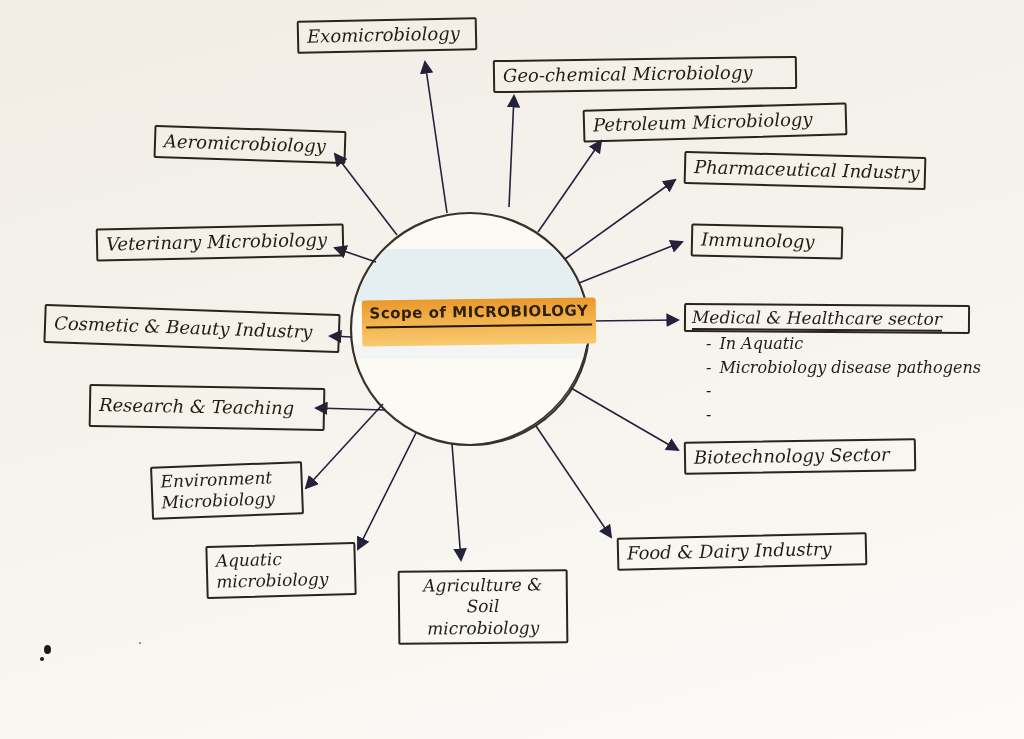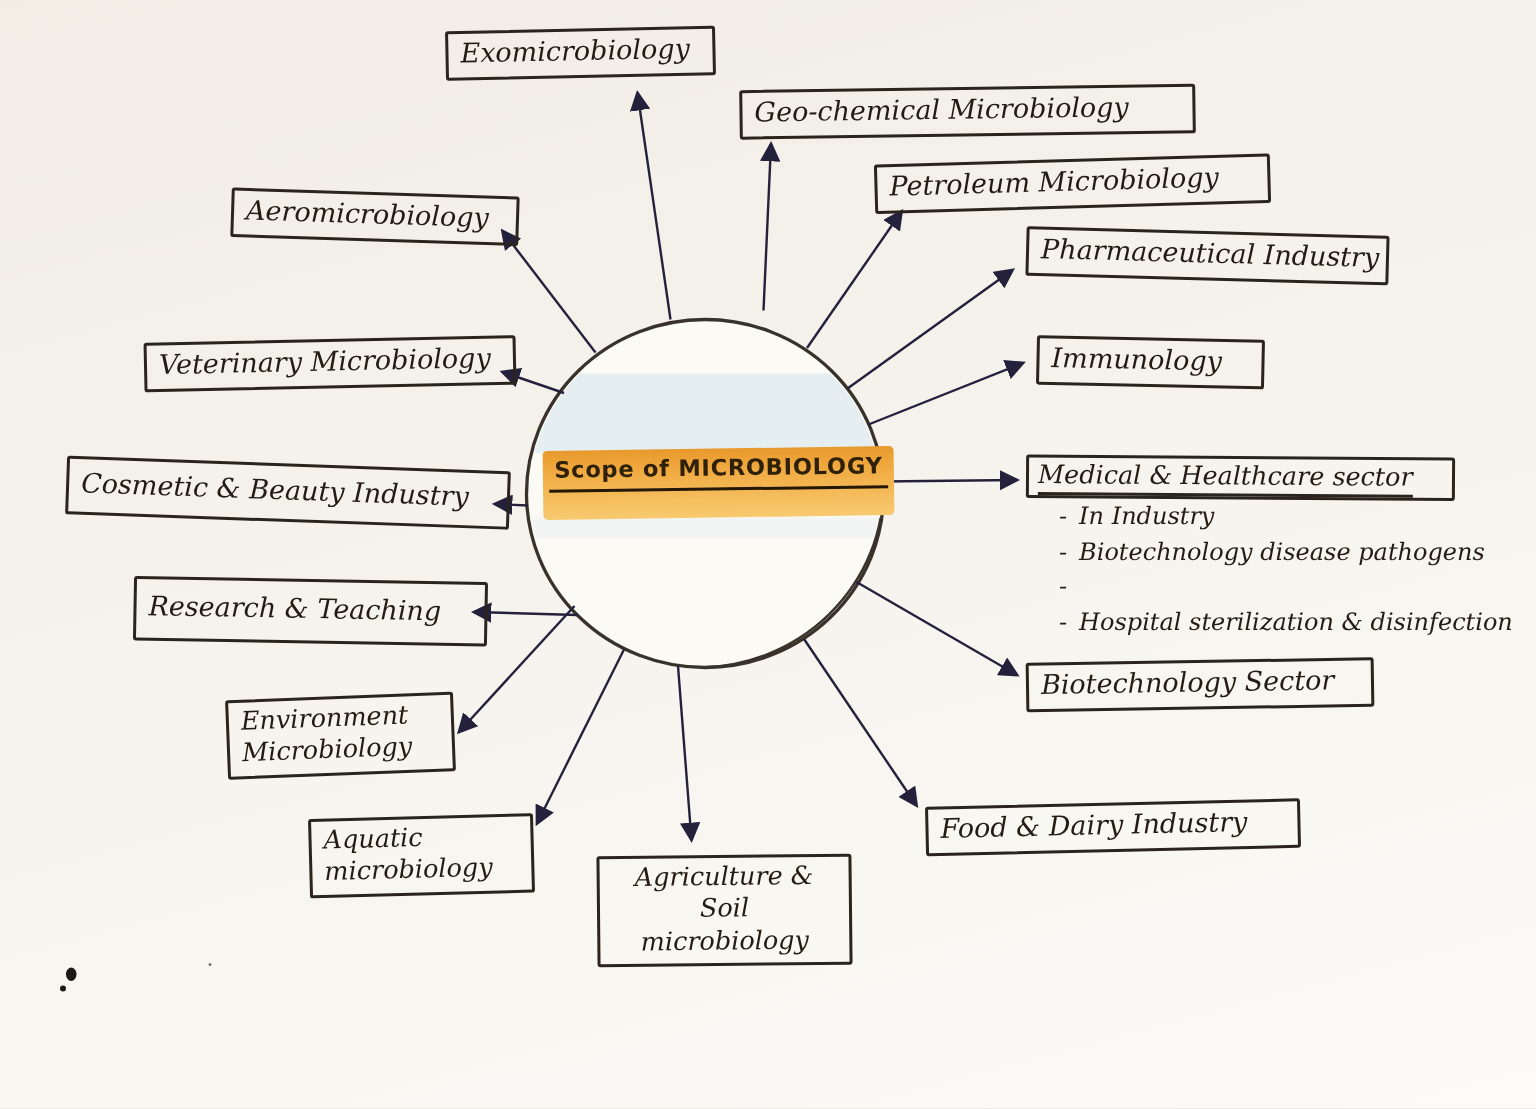--- a/index.html
+++ b/index.html
@@ -102,32 +102,31 @@
   <div class="bbox" style="left:691px;top:225px;width:132px;transform:rotate(1.2deg);">
     <span>Immunology</span>
   </div>
 
   <div class="bbox" style="left:684px;top:304px;width:270px;font-size:17px;padding:2px 6px;transform:rotate(0.4deg);">
     <span class="ul">Medical &amp; Healthcare sector</span>
   </div>
   <div class="mlist">
     <div class="mitem">
       <span>-</span>
-      <span>In Industry</span>
+      <span>In Aquatic</span>
     </div>
     <div class="mitem">
       <span>-</span>
-      <span>Biotechnology disease pathogens</span>
+      <span>Microbiology disease pathogens</span>
     </div>
     <div class="mitem">
       <span>-</span>
     </div>
     <div class="mitem">
       <span>-</span>
-      <span>Hospital sterilization &amp; disinfection</span>
     </div>
   </div>
 
   <div class="bbox" style="left:684px;top:440px;width:212px;transform:rotate(-0.9deg);">
     <span>Biotechnology Sector</span>
   </div>
 
   <div class="bbox" style="left:617px;top:535px;width:230px;transform:rotate(-1.3deg);">
     <span>Food &amp; Dairy Industry</span>
   </div>

